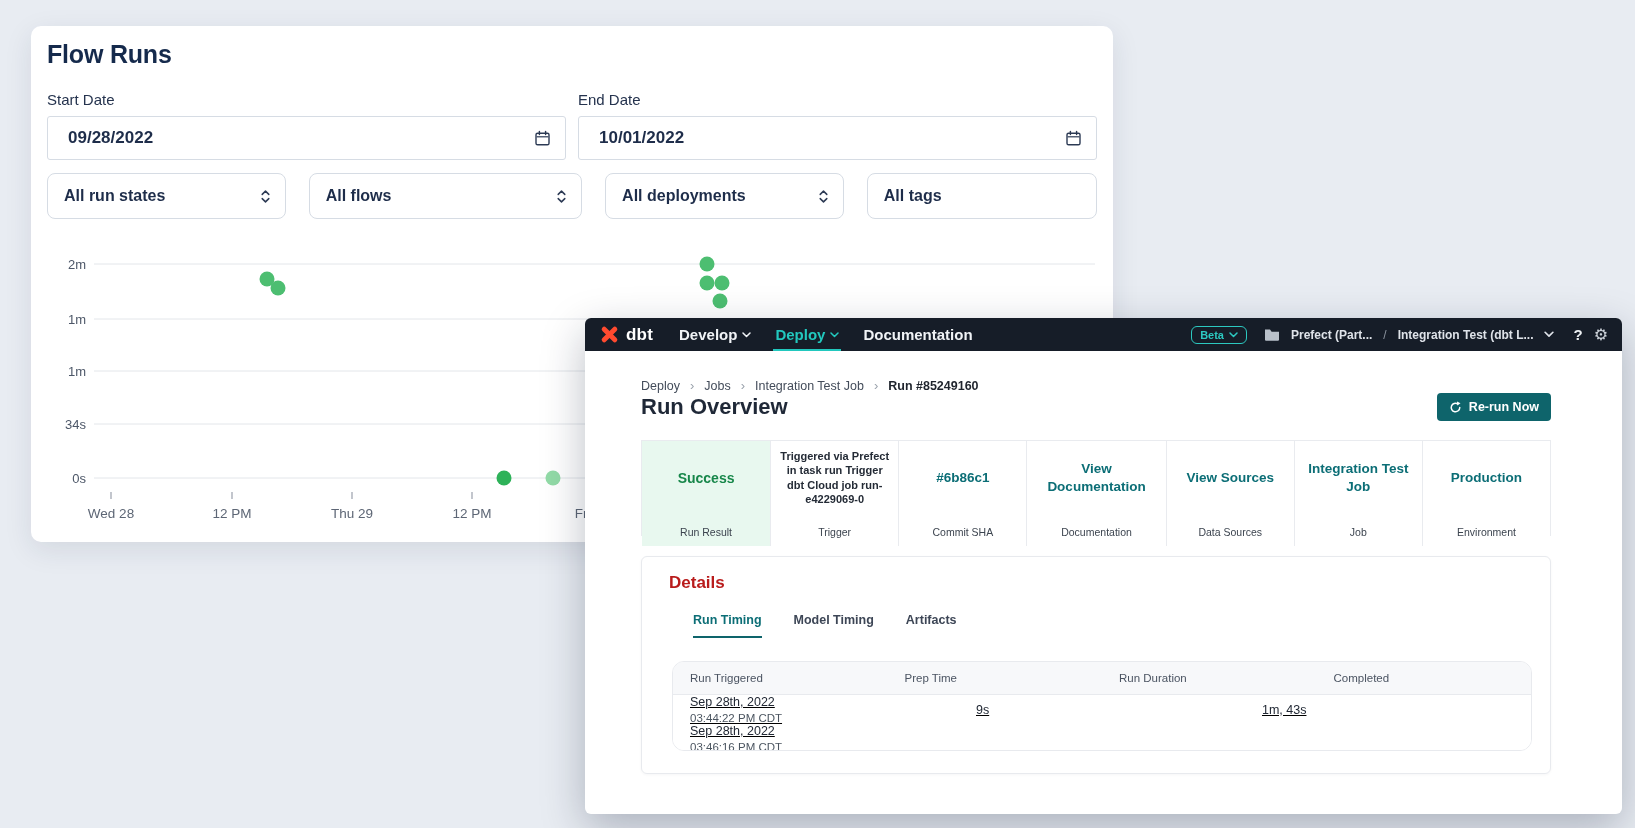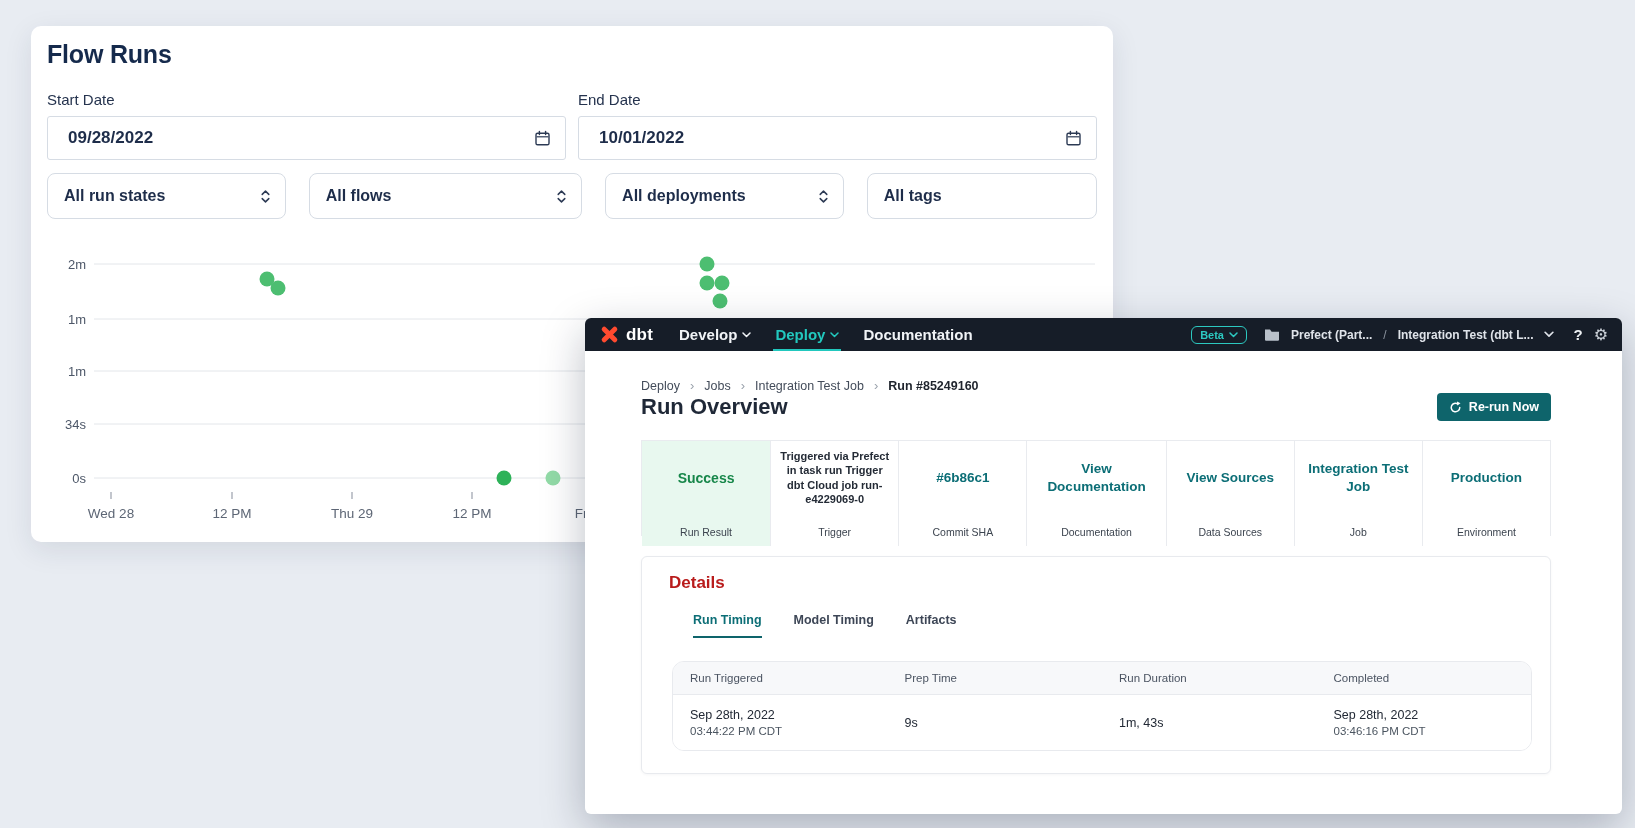--- a/index.html
+++ b/index.html
@@ -105,21 +105,21 @@
   .tabs-row{ display:flex; gap:32px; margin:20px 0 0 24px; }
   .tab{ font-size:12.5px; font-weight:600; color:#3d4656; padding-bottom:9px; cursor:pointer; }
   .tab.active{ color:#0c6e76; border-bottom:2px solid #0e646b; }
 
   .rt-table{ margin:23px 0 0 3px; width:860px; border:1px solid #e8eaee; border-radius:12px; overflow:hidden; }
   .rt-head{
     display:grid; grid-template-columns:repeat(4,1fr); height:33px; align-items:center;
     background:#f7f8fa; border-bottom:1px solid #e8eaee;
   }
   .rt-head span{ font-size:11.5px; color:#4b5462; padding-left:17px; }
-  .rt-row{ display:grid; grid-template-columns:repeat(4,1fr); height:55px; align-items:center; background:#fff; }
+  .rt-row{ display:grid; grid-template-columns:repeat(3,1fr); height:55px; align-items:center; background:#fff;text-decoration:underline; }
   .cell{ padding-left:17px; }
   .cell .l1{ font-size:12.5px; color:#222935; }
   .cell .l2{ font-size:11.5px; color:#4b5560; margin-top:3px; }
 
   svg.icon{ display:block; }
 </style>
 </head>
 <body>
 
 <div class="stage">

